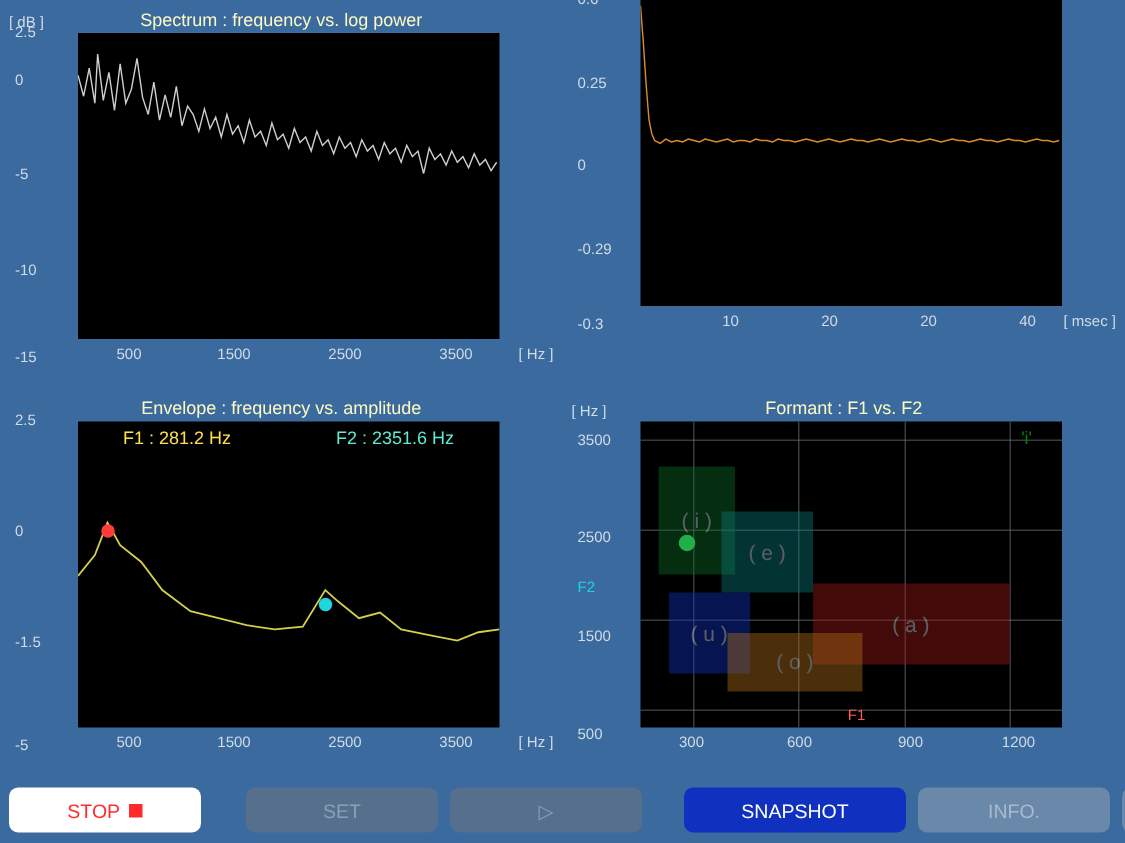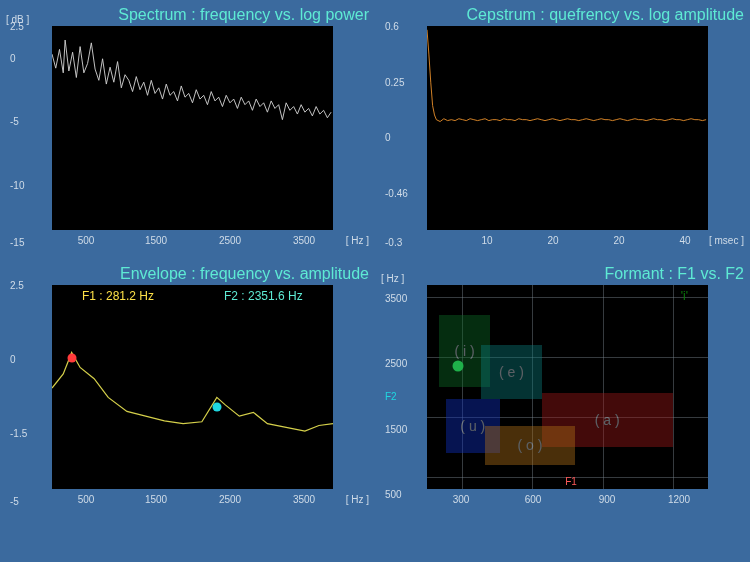--- a/index.html
+++ b/index.html
@@ -1,18 +1,18 @@
 <!DOCTYPE html>
 <html><head>
 <meta charset="utf-8">
 <style>
 html,body{margin:0;padding:0;width:750px;height:562px;background:#3b6a9e;font-family:Helvetica,Arial,sans-serif;overflow:hidden}
 .grid{display:grid;grid-template-columns:1fr 1fr;grid-template-rows:1fr 1fr 44px;width:750px;height:562px}
 .panel{position:relative;padding:0 6px}
-.title{text-align:right;font-size:16px;color:#5eead4;padding:6px 0 2px}
+.title{text-align:center;font-size:12px;color:#fef9c3;padding:6px 0 2px}
 .plot-wrap{position:relative;height:222px}
 .plot{position:absolute;left:46px;right:36px;top:0;bottom:18px;background:#000}
 .ylab{position:absolute;left:0;top:-12px;font-size:10px;color:#d0dce8}
 .xlab{position:absolute;right:0;bottom:2px;font-size:10px;color:#d0dce8}
 .ytick{position:absolute;left:4px;font-size:10px;color:#d0dce8;text-align:left;width:38px;transform:translateY(-50%)}
 .xtick{position:absolute;bottom:2px;font-size:10px;color:#d0dce8;transform:translateX(-50%)}
 .overlay{position:absolute;left:46px;right:36px;top:4px;font-size:12px;pointer-events:none}
 .f1{color:#fde047;position:absolute;left:30px}
 .f2{color:#5eead4;position:absolute;left:172px}
 svg{position:absolute;inset:0}
@@ -53,32 +53,31 @@
     <div class="ytick" style="top:71.4%">-10</div>
     <div class="ytick" style="top:100%;transform:translateY(-100%)">-15</div>
     <div class="xtick" style="left:80px">500</div>
     <div class="xtick" style="left:150px">1500</div>
     <div class="xtick" style="left:224px">2500</div>
     <div class="xtick" style="left:298px">3500</div>
   </div>
 </div>
 
 <div class="panel">
-  <div class="title">Cepstrum : quefrency vs. log amplitude</div>
   <div class="plot-wrap">
     <div class="plot">
       <svg viewBox="0 0 300 200" preserveAspectRatio="none">
         <polyline fill="none" stroke="#e08a2a" stroke-width="1" points="0,4 2,30 4,60 6,85 8,95 10,100 14,102 18,99 22,101 26,100 30,101 34,99 38,100 42,101 46,99 50,100 54,101 58,100 62,99 66,101 70,100 74,100 78,101 82,99 86,100 90,100 94,101 98,99 102,100 106,100 110,101 114,100 118,99 122,100 126,101 130,100 134,99 138,100 142,101 146,100 150,99 154,100 158,100 162,101 166,100 170,99 174,100 178,101 182,100 186,99 190,100 194,100 198,101 202,100 206,99 210,100 214,101 218,100 222,99 226,100 230,100 234,101 238,100 242,99 246,100 250,100 254,101 258,100 262,99 266,100 270,100 274,101 278,100 282,99 286,100 290,100 294,101 298,100"></polyline>
       </svg>
     </div>
     <div class="xlab">[ msec ]</div>
     <div class="ytick" style="top:0%">0.6</div>
     <div class="ytick" style="top:25%">0.25</div>
     <div class="ytick" style="top:50%">0</div>
-    <div class="ytick" style="top:75%">-0.46</div>
+    <div class="ytick" style="top:75%">-0.29</div>
     <div class="ytick" style="top:100%;transform:translateY(-100%)">-0.3</div>
     <div class="xtick" style="left:106px">10</div>
     <div class="xtick" style="left:172px">20</div>
     <div class="xtick" style="left:238px">20</div>
     <div class="xtick" style="left:304px">40</div>
   </div>
 </div>
 
 <div class="panel">
   <div class="title">Envelope : frequency vs. amplitude</div>
@@ -145,13 +144,26 @@
     <div class="ytick" style="top:94.1%">500</div>
     <div class="formant-f2" style="top:50%">F2</div>
     <div class="xtick" style="left:80px">300</div>
     <div class="xtick" style="left:152px">600</div>
     <div class="xtick" style="left:226px">900</div>
     <div class="xtick" style="left:298px">1200</div>
     <div class="formant-f1" style="left:190px">F1</div>
   </div>
 </div>
 
+<div class="toolbar">
+  <div class="btn btn-stop">
+        <span>STOP</span>
+        <span class="sq"></span>
+      </div>
+  <div class="spacer"></div>
+  <div class="btn btn-dis">SET</div>
+  <div class="btn btn-dis">▷</div>
+  <div style="flex:1"></div>
+  <div class="btn btn-snap">SNAPSHOT</div>
+  <div class="btn btn-info">INFO.</div>
+  <div class="btn btn-info">AUDIO</div>
+</div>
 </div>
 
 </body></html>

